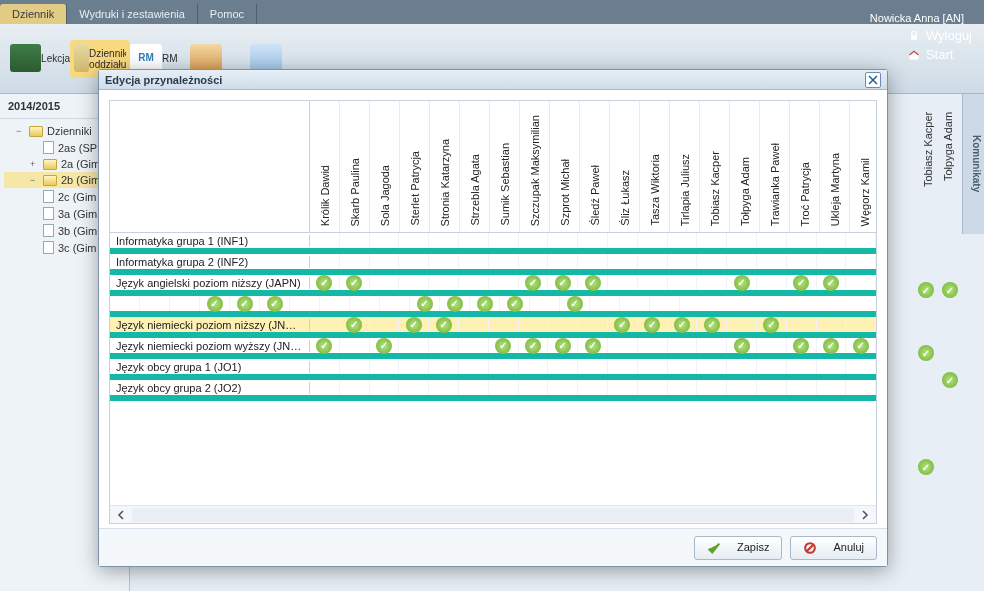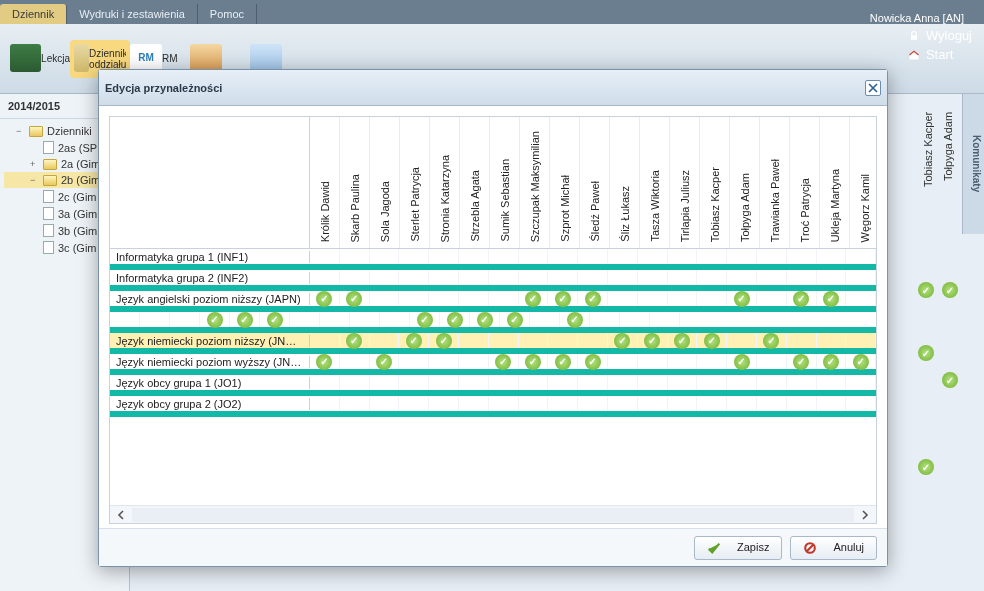--- a/index.html
+++ b/index.html
@@ -38,21 +38,21 @@
   .bg-heads { position: absolute; right: 30px; top: 112px; display: flex; gap: 8px; }
   .bg-heads .rh { writing-mode: vertical-rl; transform: rotate(180deg); font-size: 11px; color: #333; height: 110px; display:flex; align-items:center; justify-content:flex-end; }
   .bg-checks-col { position: absolute; right: 26px; top: 240px; display: flex; flex-direction: column; gap: 7px; }
   .bg-checks-col .rowck { display: flex; gap: 8px; height: 20px; align-items: center; }
 
   .check { width: 16px; height: 16px; border-radius: 50%; background: radial-gradient(#b2e27f,#6fae2d); display: inline-flex; align-items: center; justify-content: center; color: #fff; font-size: 10px; font-weight: bold; }
   .check::after { content: "✓"; }
 
   
   .modal { position: absolute; left: 98px; top: 69px; width: 790px; height: 498px; background: #fff; border: 1px solid #7a93ab; border-radius: 3px; box-shadow: 0 4px 20px rgba(0,0,0,.35); display: flex; flex-direction: column; }
-  .modal-head { height: 36px; background: linear-gradient(#e7eff7,#cfddea); border-bottom: 1px solid #a7b8c9; display: flex; align-items: center; padding: 0 6px; font-weight: bold; color: #2a3a4a; }
+  .modal-head { height: 20px; background: linear-gradient(#e7eff7,#cfddea); border-bottom: 1px solid #a7b8c9; display: flex; align-items: center; padding: 0 6px; font-weight: bold; color: #2a3a4a; }
   .modal-head .closebtn { margin-left: auto; width: 16px; height: 16px; background: #fff; border: 1px solid #6b8db0; border-radius: 2px; display: flex; align-items: center; justify-content: center; color: #2a5f95; font-weight: bold; cursor: pointer; }
   .modal-body { flex: 1; padding: 10px 10px 4px 10px; display: flex; flex-direction: column; }
   .grid-wrap { flex: 1; border: 1px solid #c7d2de; display: flex; flex-direction: column; overflow: hidden; background: #fff; }
   .grid-head-row { display: flex; height: 132px; border-bottom: 1px solid #c7d2de; background: #fff; }
   .rowlabelcol { width: 200px; border-right: 1px solid #c7d2de; flex-shrink: 0; }
   .colhead { width: 30px; border-right: 1px solid #e6ecf2; display: flex; align-items: flex-end; justify-content: center; padding-bottom: 6px; }
   .colhead span { writing-mode: vertical-rl; transform: rotate(180deg); font-size: 11px; color: #222; white-space: nowrap; }
   .grid-body { flex: 1; overflow: hidden; }
   .grow { display: flex; height: 21px; border-bottom: 6px solid #14b8a6; align-items: center; }
   .grow.sel { background: #fff0b3; }

